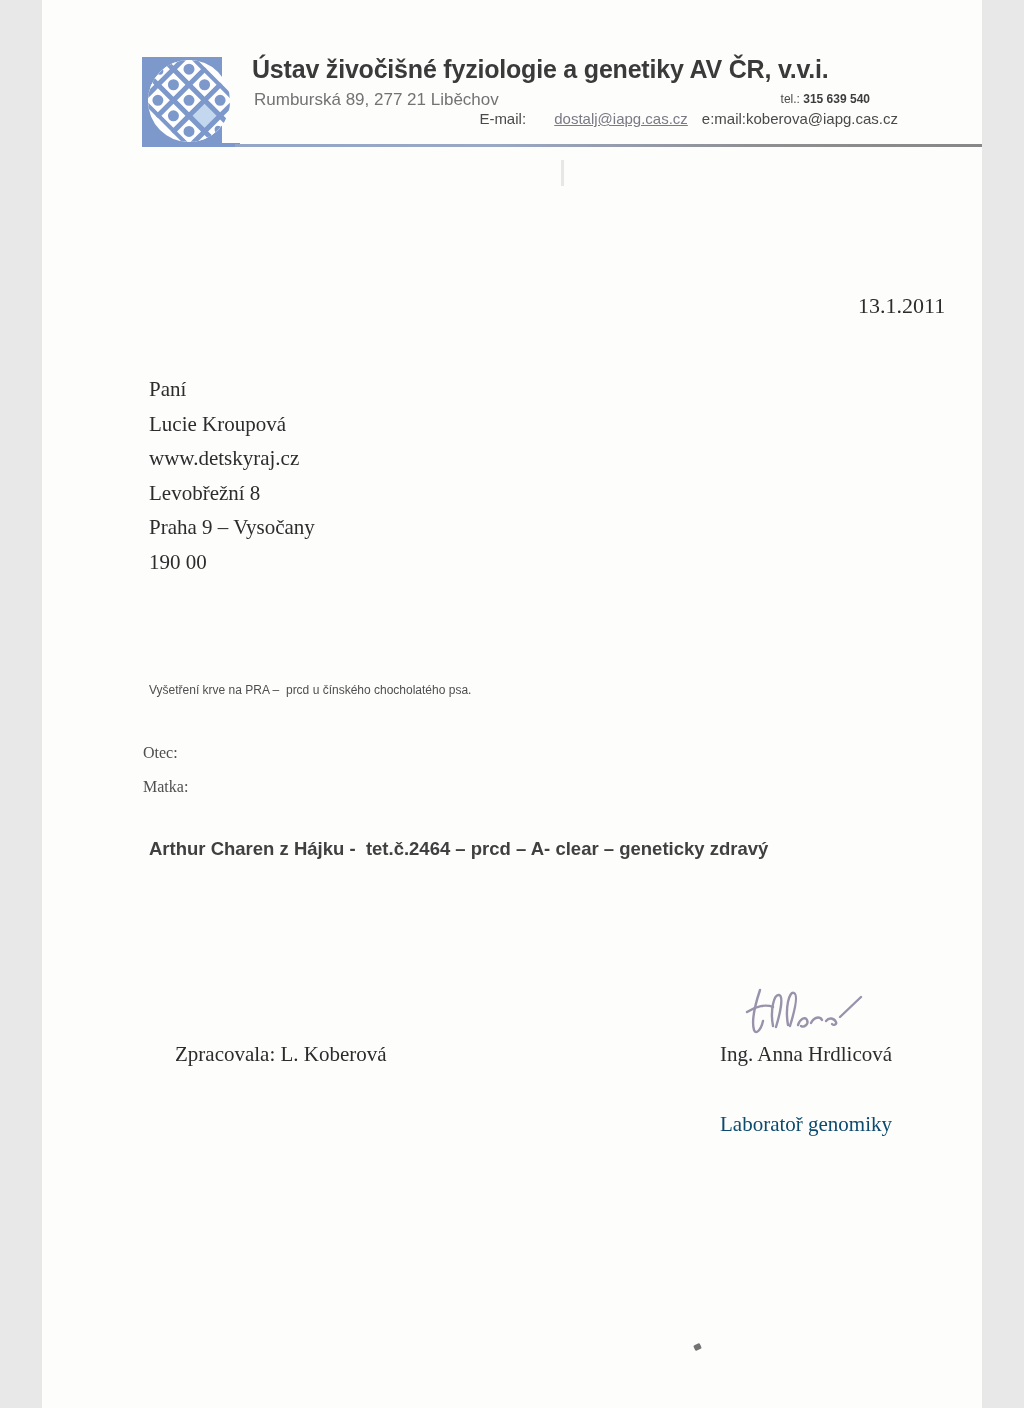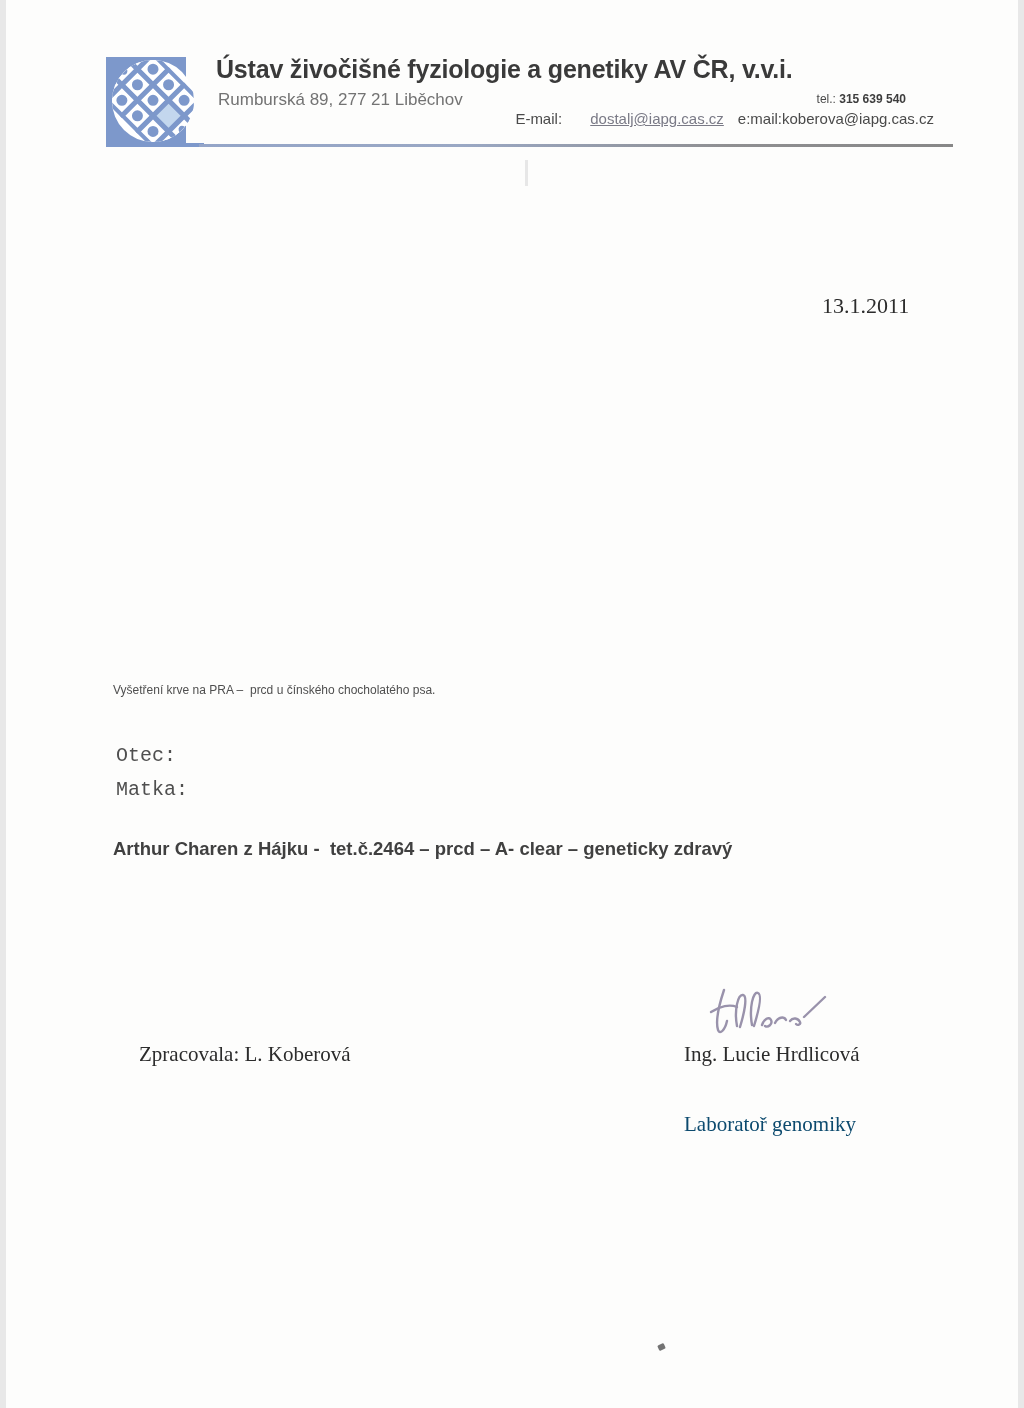--- a/index.html
+++ b/index.html
@@ -3,21 +3,21 @@
 <meta charset="utf-8">
 <title>Scanned letter</title>
 <style>
   html, body {
     margin: 0;
     padding: 0;
     background: #e8e8e8;
   }
   .page {
     position: relative;
-    width: 1012px;
+    width: 940px;
     height: 1408px;
     margin: 0 auto;
     background: #fdfdfc;
     overflow: hidden;
     font-family: "Liberation Serif", serif;
     color: #2e2e2e;
   }
   
   .logo {
     position: absolute;
@@ -99,23 +99,23 @@
     position: absolute;
     left: 107px;
     top: 683px;
     font-family: "Liberation Sans", sans-serif;
     font-size: 12px;
     color: #4f4f4f;
     white-space: pre-wrap;
   }
   .parent-label {
     position: absolute;
-    left: 110px;
-    font-family: Liberation Mono, monospace;
-    font-size: 20px;
+    left: 101px;
+    font-family: Liberation Serif, serif;
+    font-size: 16px;
     color: #4f4f4f;
   }
   .father { top: 744px; }
   .mother { top: 778px; }
   .result-line {
     position: absolute;
     left: 107px;
     top: 838px;
     font-family: "Liberation Sans", sans-serif;
     font-weight: bold;
@@ -232,40 +232,48 @@
   </div>
 
   <div class="inst-title">Ústav živočišné fyziologie a genetiky AV ČR, v.v.i.</div>
   <div class="inst-address">Rumburská 89, 277 21 Liběchov</div>
   <div class="tel-line"><span>tel.: </span><span class="tel-number">315 639 540</span></div>
   <div class="email-line"><span>E-mail: </span><span class="email-link">dostalj@iapg.cas.cz</span><span class="email-gap"></span><span>e:mail:koberova@iapg.cas.cz</span></div>
   <div class="header-rule"></div>
 
   <div class="date">13.1.2011</div>
 
+  <div class="recipient">
+    <div>Paní</div>
+    <div>Lucie Kroupová</div>
+    <div>www.detskyraj.cz</div>
+    <div>Levobřežní 8</div>
+    <div>Praha 9 – Vysočany</div>
+    <div>190 00</div>
+  </div>
 
   <div class="subject">Vyšetření krve na PRA –  prcd u čínského chocholatého psa.</div>
   <div class="parent-label father">Otec:</div>
   <div class="parent-label mother">Matka:</div>
   <div class="result-line">Arthur Charen z Hájku -  tet.č.2464 – prcd – A- clear – geneticky zdravý</div>
 
   <div class="signature">
     <svg width="132" height="62" viewBox="0 0 132 62">
       <g fill="none" stroke="#9992ab" stroke-width="2.4" stroke-linecap="round">
         <path d="M20,10 C16,22 11,40 14,50 C16,55 21,50 23,41"></path>
         <path d="M7,32 C16,26 26,24 33,27"></path>
         <path d="M33,46 C30,30 34,14 39,15 C44,16 40,34 36,47"></path>
         <path d="M48,45 C45,28 49,11 54,13 C59,15 54,33 50,46"></path>
         <path d="M58,45 C60,39 65,36 67,40 C69,44 64,48 61,46"></path>
         <path d="M71,43 C74,37 80,36 82,40"></path>
         <path d="M86,41 C89,37 94,38 96,42 C97,44 94,46 92,44"></path>
         <path d="M100,37 L121,17"></path>
       </g>
     </svg>
   </div>
-  <div class="signer-name">Ing. Lucie Hrdlicová</div>
+  <div class="signer-name">Ing. Anna Hrdlicová</div>
   <div class="signer-dept">Laboratoř genomiky</div>
   <div class="processed-by">Zpracovala: L. Koberová</div>
 
   <div class="smudge"></div>
   <div class="speck"></div>
 
 </div>
 
 </body></html>

